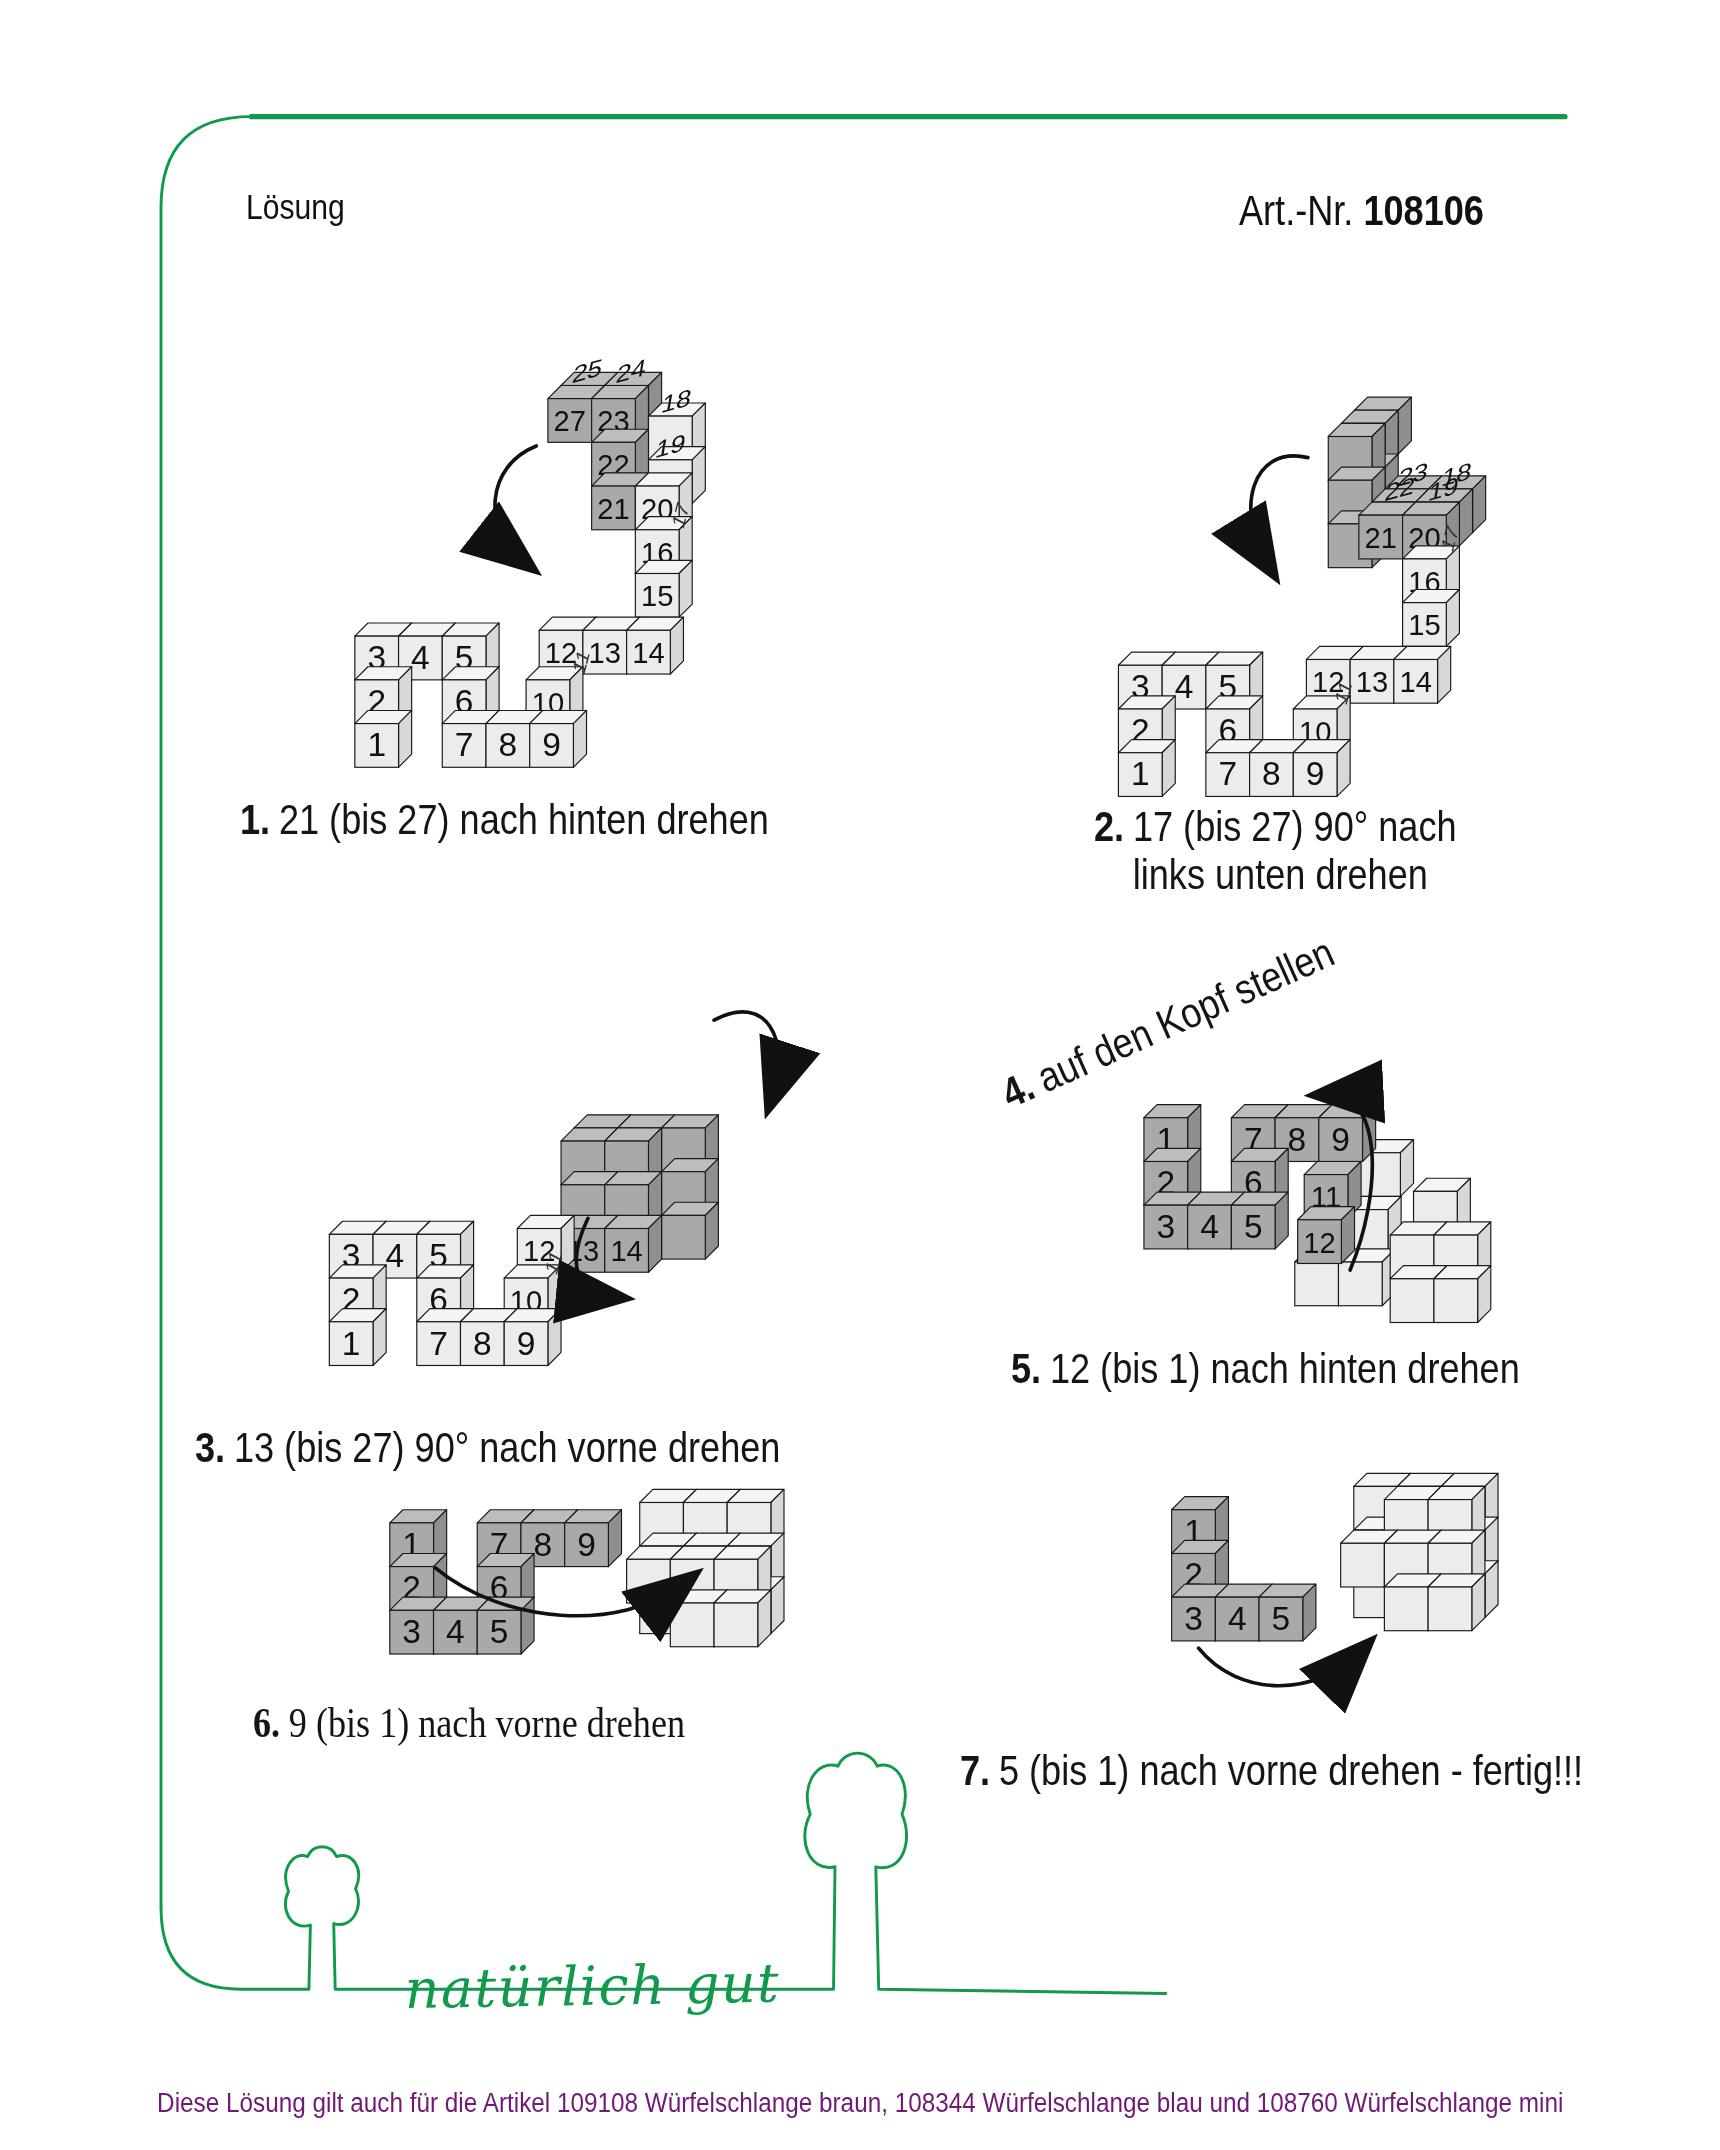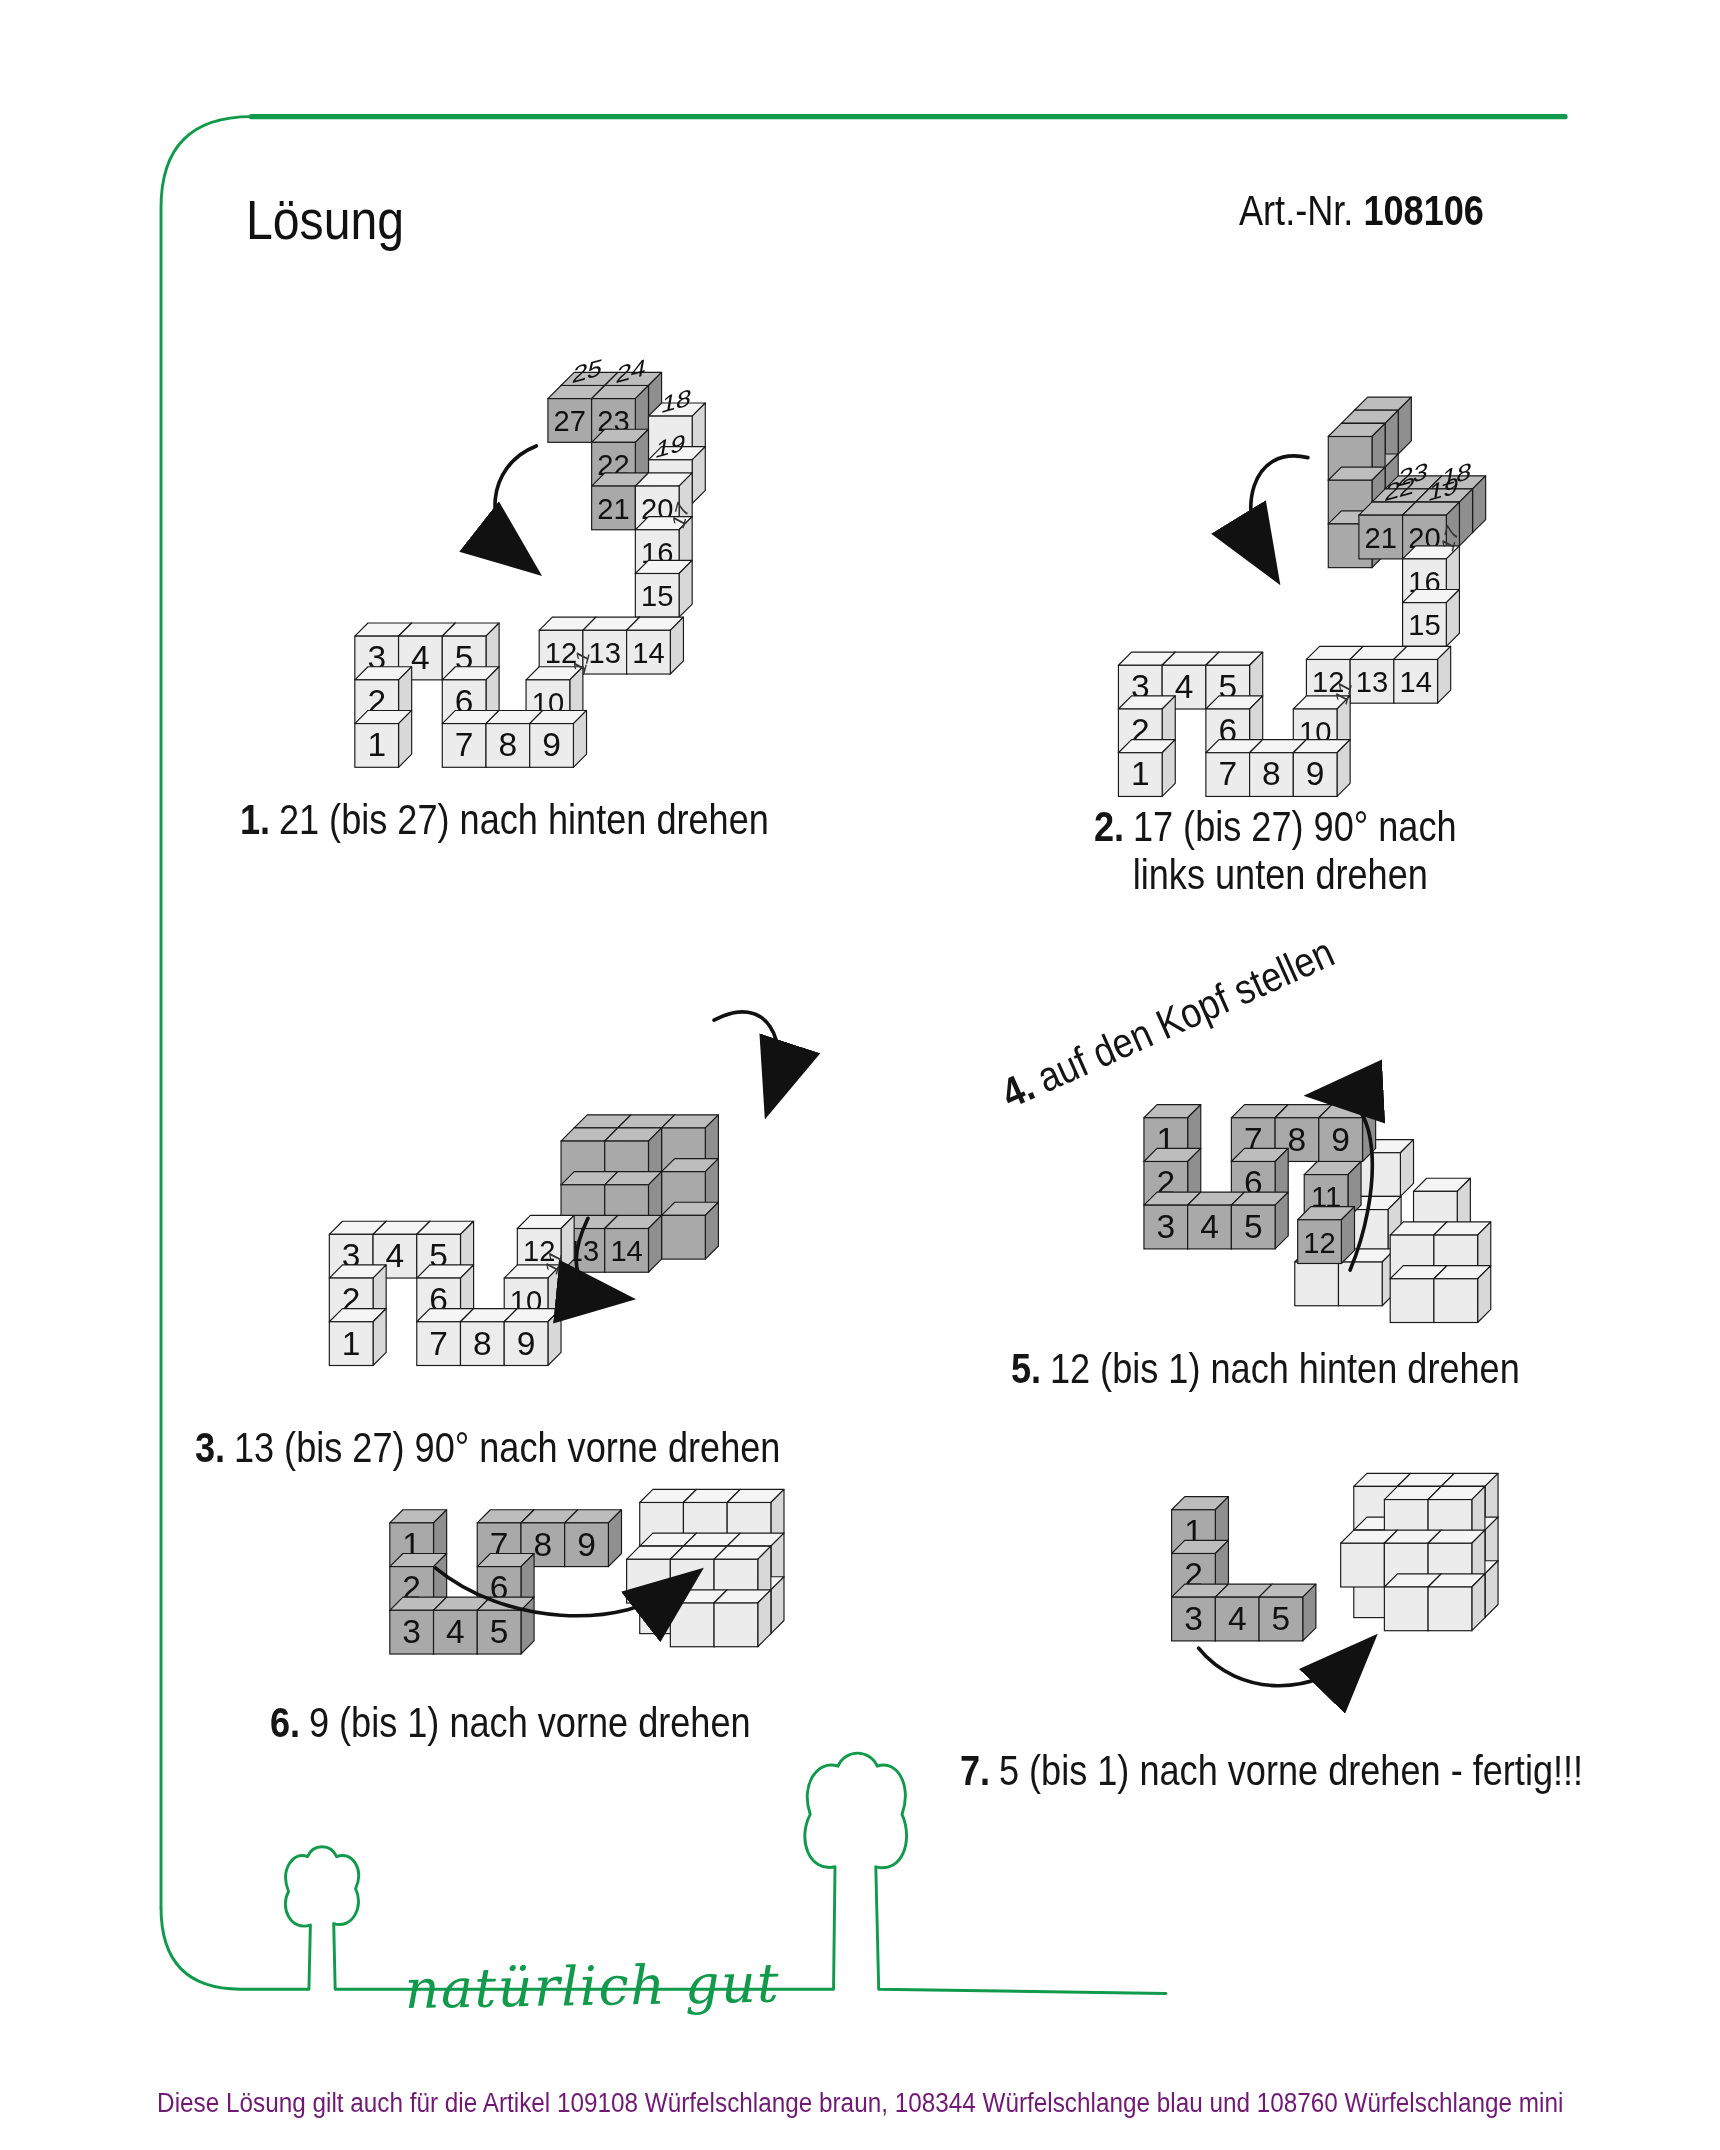--- a/index.html
+++ b/index.html
@@ -1,20 +1,20 @@
 <!DOCTYPE html>
 <html style="font-size:11.7px"><head>
 <meta charset="utf-8">
 <style>
   html,body{margin:0;padding:0;background:#888;}
   #sheet{position:relative;width:1721px;height:2151px;background:#ffffff;overflow:hidden;
          font-family:"Liberation Sans",sans-serif;color:#111;}
   .abs{position:absolute;white-space:nowrap;}
   .cnd{display:inline-block;transform:scaleX(.86);transform-origin:0 50%;white-space:nowrap;}
-  .hdr-left{left:246px;top:187px;font-size:56px;text-decoration:underline;}
+  .hdr-left{left:246px;top:187px;font-size:35px;text-decoration:underline;}
   .hdr-title{left:519px;top:184px;font-size:45px;font-weight:bold;}
   .hdr-art{left:1239px;top:187px;font-size:42px;}
   .hdr-art b{font-weight:bold;}
   .subtitle{left:364px;top:281px;font-size:39px;font-weight:bold;}
   .step{position:absolute;font-size:42px;color:#151515;}
   .step b{font-weight:bold;padding-right:10.2px;}
   .step .l2{display:block;}
   .footer{left:0;right:0;top:2088px;text-align:center;font-size:27px;color:#701a75;}
   .footer .cnd{transform:scaleX(.9);transform-origin:50% 50%;}
   #brand{left:1204px;top:1915px;width:408px;height:146px;}
@@ -572,21 +572,21 @@
         <path d="M1645,2262 C1700,2330 1806,2330 1868,2266" fill="none" stroke="#111" stroke-width="5" stroke-linecap="round" marker-end="url(#ah)"></path>
       </g>
     </svg>
 
   <div id="caption-layer">
       <div class="step" style="left: 240px; top: 796px;"><span class="cnd"><b>1.</b><span>21 (bis 27) nach hinten drehen</span></span></div>
       <div class="step" style="left: 1094px; top: 803px;"><span class="cnd"><b>2.</b><span>17 (bis 27) 90° nach</span><span class="l2" style="margin-left: 45px;">links unten drehen</span></span></div>
       <div class="step" style="left: 195px; top: 1424px;"><span class="cnd"><b>3.</b><span>13 (bis 27) 90° nach vorne drehen</span></span></div>
       <div class="step" style="left: 1014px; top: 1070px; transform: rotate(-24deg); transform-origin: 0px 100%;"><span class="cnd"><b>4.</b><span>auf den Kopf stellen</span></span></div>
       <div class="step" style="left: 1011px; top: 1345px;"><span class="cnd"><b>5.</b><span>12 (bis 1) nach hinten drehen</span></span></div>
-      <div class="step" style="left: 270px; top: 1699px;"><span class="cnd"><b>6.</b><span>9 (bis 1) nach vorne drehen</span></span></div>
+      <div class="step" style="left: 253px; top: 1699px; font-family: Liberation Serif, serif;"><span class="cnd"><b>6.</b><span>9 (bis 1) nach vorne drehen</span></span></div>
       <div class="step" style="left: 960px; top: 1699px; margin-top: 48px;"><span class="cnd"><b>7.</b><span>5 (bis 1) nach vorne drehen - fertig!!!</span></span></div>
     </div>
 
 
   <div class="abs footer"><span class="cnd">Diese Lösung gilt auch für die Artikel 109108 Würfelschlange braun, 108344 Würfelschlange blau und 108760 Würfelschlange mini</span></div>
 
 </div>
 
 
 </body></html>

